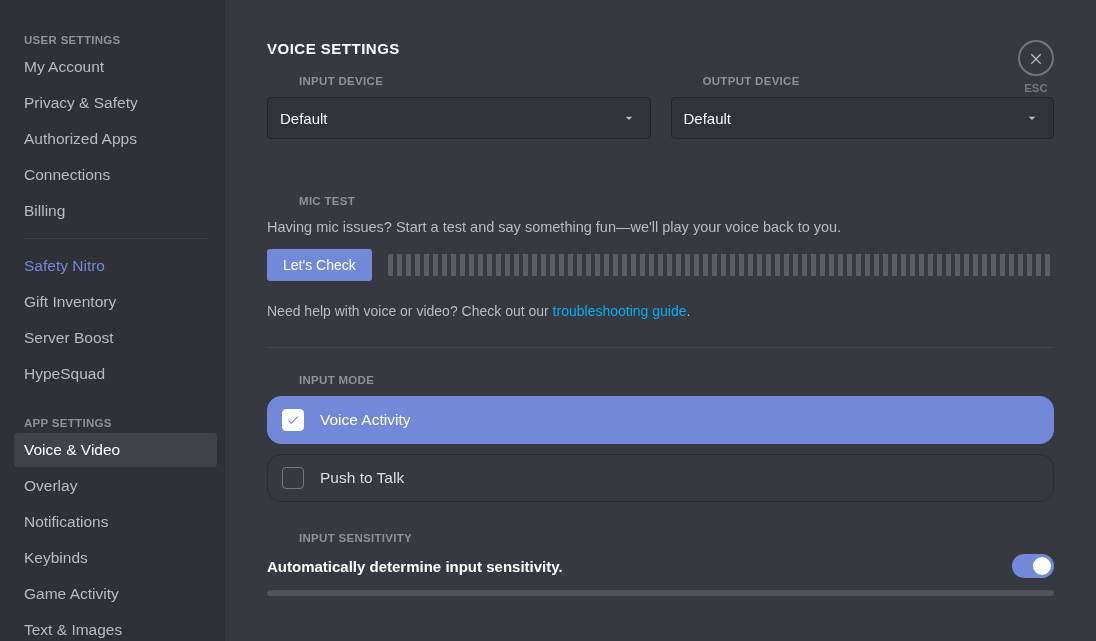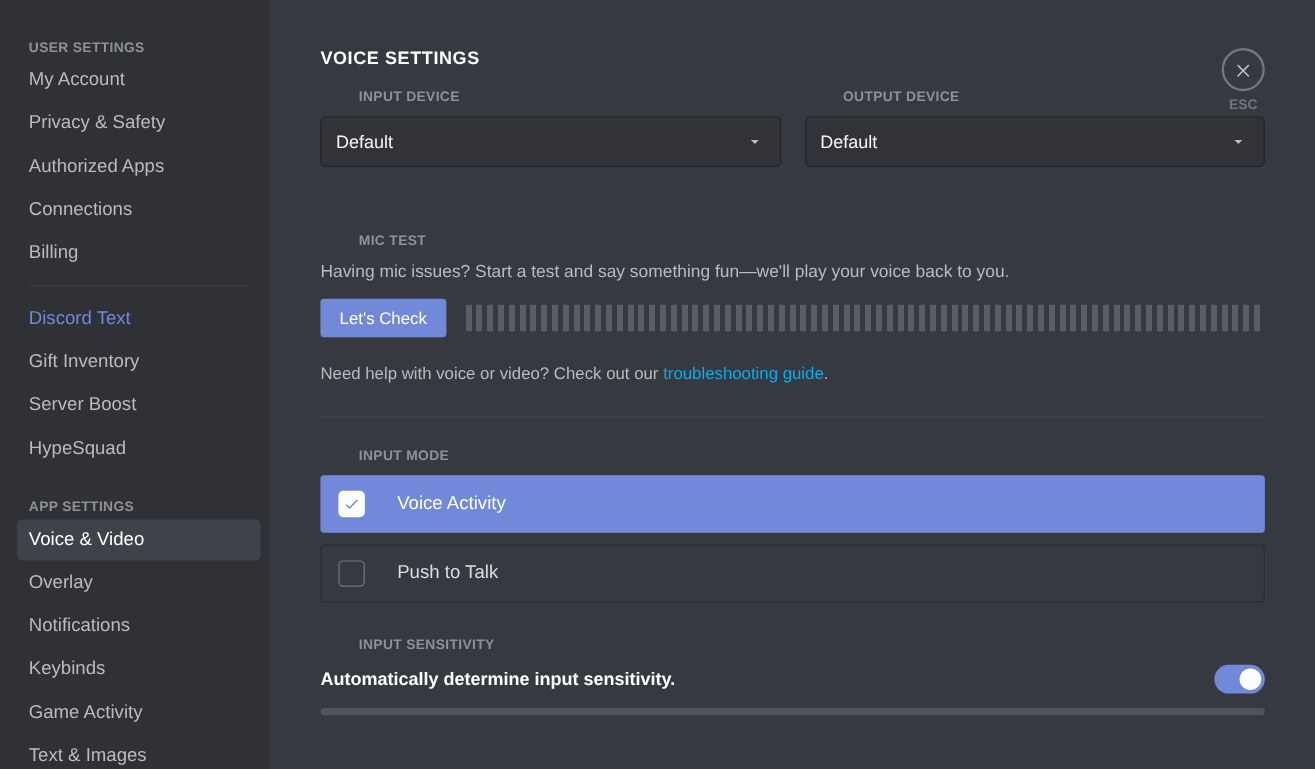--- a/index.html
+++ b/index.html
@@ -161,23 +161,23 @@
   .help-text a { color: #00aff4; text-decoration: none; cursor: pointer; }
   .divider {
     height: 1px;
     background: #42454a;
     margin: 28px 0 26px;
   }
   
   .option-card {
     display: flex;
     align-items: center;
-    gap: 27px;
+    gap: 16px;
     border: 1px solid #2b2d31;
-    border-radius: 3px;
+    border-radius: 14px;
     padding: 12px 14px;
     margin-bottom: 10px;
     cursor: pointer;
     background: #36393f;
     color: #dcddde;
     font-size: 15.5px;
   }
   .option-card.selected {
     background: #7289da;
     color: #ffffff;
@@ -255,21 +255,21 @@
 <body>
 
 <nav class="sidebar" id="sidebar">
     <div class="sidebar-group-header">USER SETTINGS</div>
     <div class="sidebar-item">My Account</div>
     <div class="sidebar-item">Privacy &amp; Safety</div>
     <div class="sidebar-item">Authorized Apps</div>
     <div class="sidebar-item">Connections</div>
     <div class="sidebar-item">Billing</div>
     <div class="sidebar-sep"></div>
-    <div class="sidebar-item accent">Discord Text</div>
+    <div class="sidebar-item accent">Safety Nitro</div>
     <div class="sidebar-item">Gift Inventory</div>
     <div class="sidebar-item">Server Boost</div>
     <div class="sidebar-item">HypeSquad</div>
     <div style="height: 18px;"></div>
     <div class="sidebar-group-header">APP SETTINGS</div>
     <div class="sidebar-item active">Voice &amp; Video</div>
     <div class="sidebar-item">Overlay</div>
     <div class="sidebar-item">Notifications</div>
     <div class="sidebar-item">Keybinds</div>
     <div class="sidebar-item">Game Activity</div>

